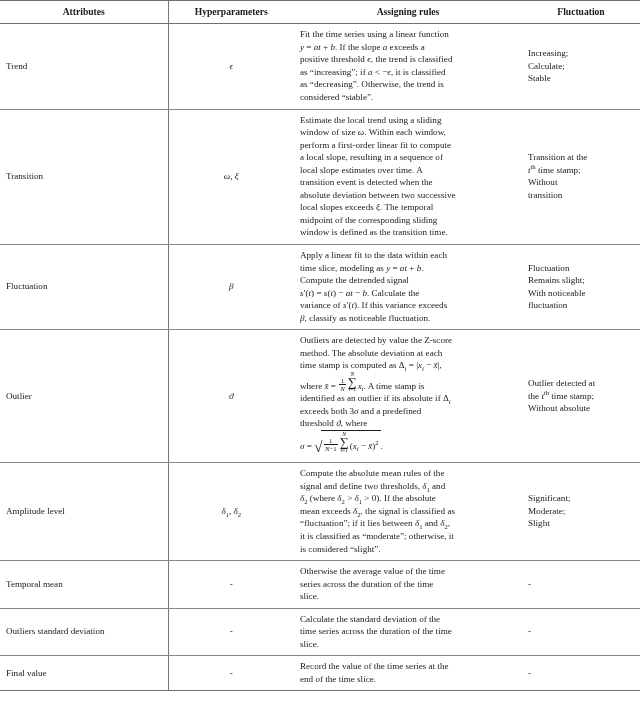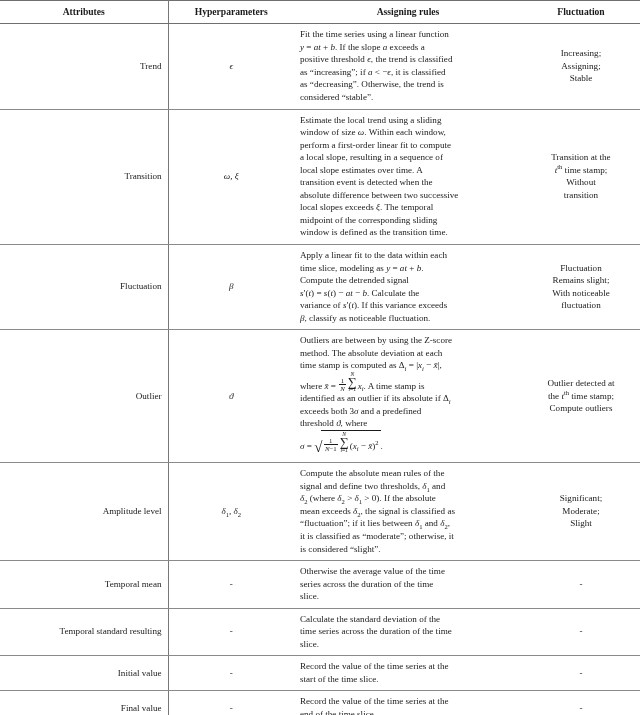--- a/index.html
+++ b/index.html
@@ -50,24 +50,24 @@
   tbody td {
     padding: 4px 6px 5px 6px;
     vertical-align: middle;
     border-bottom: 1.4px solid #8a8a8a;
   }
   tbody tr:last-child td { border-bottom: 1.6px solid #6f6f6f; }
 
   
   th.vline, td.vline { border-right: 1.1px solid #777777; }
 
-  td.cell-attr  { text-align: right; }
+  td.cell-attr  { text-align: left; }
   td.cell-hyper { text-align: center; font-style: italic; }
   td.cell-rules { text-align: left; }
-  td.cell-desc  { text-align: center; }
+  td.cell-desc  { text-align: left; }
 
   .rules-line { display: block; white-space: nowrap; }
 
   .mathi { font-style: italic; }
   sup, sub { font-size: 6.6px; font-style: normal; line-height: 0; }
   sup.ital, sub.ital { font-style: italic; }
 
   .qt { }
 
   
@@ -135,36 +135,36 @@
       <td class="cell-rules">
         <span class="rules-line">Fit the time series using a linear function</span>
         <span class="rules-line"><span class="mathi">y</span> = <span class="mathi">at</span> + <span class="mathi">b</span>. If the slope <span class="mathi">a</span> exceeds a</span>
         <span class="rules-line">positive threshold <span class="mathi">ϵ</span>, the trend is classified</span>
         <span class="rules-line">as “<span class="qt">increasing</span>”; if <span class="mathi">a</span> &lt; −<span class="mathi">ϵ</span>, it is classified</span>
         <span class="rules-line">as “<span class="qt">decreasing</span>”. Otherwise, the trend is</span>
         <span class="rules-line">considered “<span class="qt">stable</span>”.</span>
       </td>
       <td class="cell-desc">
         <span class="rules-line">Increasing;</span>
-        <span class="rules-line">Assigning;</span>
+        <span class="rules-line">Calculate;</span>
         <span class="rules-line">Stable</span>
       </td>
     </tr>
 
     <tr>
       <td class="cell-attr vline">Transition</td>
       <td class="cell-hyper">ω, ξ</td>
       <td class="cell-rules">
         <span class="rules-line">Estimate the local trend using a sliding</span>
         <span class="rules-line">window of size <span class="mathi">ω</span>. Within each window,</span>
         <span class="rules-line">perform a first-order linear fit to compute</span>
         <span class="rules-line">a local slope, resulting in a sequence of</span>
         <span class="rules-line">local slope estimates over time. A</span>
         <span class="rules-line">transition event is detected when the</span>
-        <span class="rules-line">absolute difference between two successive</span>
+        <span class="rules-line">absolute deviation between two successive</span>
         <span class="rules-line">local slopes exceeds <span class="mathi">ξ</span>. The temporal</span>
         <span class="rules-line">midpoint of the corresponding sliding</span>
         <span class="rules-line">window is defined as the transition time.</span>
       </td>
       <td class="cell-desc">
         <span class="rules-line">Transition at the</span>
         <span class="rules-line"><span class="mathi">t</span><sup>th</sup> time stamp;</span>
         <span class="rules-line">Without</span>
         <span class="rules-line">transition</span>
       </td>
@@ -186,33 +186,33 @@
         <span class="rules-line">Remains slight;</span>
         <span class="rules-line">With noticeable</span>
         <span class="rules-line">fluctuation</span>
       </td>
     </tr>
 
     <tr>
       <td class="cell-attr vline">Outlier</td>
       <td class="cell-hyper">ϑ</td>
       <td class="cell-rules">
-        <span class="rules-line">Outliers are between by using the Z-score</span>
+        <span class="rules-line">Outliers are detected by value the Z-score</span>
         <span class="rules-line">method. The absolute deviation at each</span>
         <span class="rules-line">time stamp is computed as Δ<sub class="ital">i</sub> = |<span class="mathi">x</span><sub class="ital">i</sub> − <span class="mathi">x̄</span>|,</span>
         <span class="rules-line">where <span class="mathi">x̄</span> = <span class="frac"><span class="num">1</span><span class="den"><span class="mathi">N</span></span></span><span class="sum"><span class="sup-lim"><span class="mathi">N</span></span><span class="sig">∑</span><span class="sub-lim"><span class="mathi">i</span>=1</span></span><span class="mathi">x</span><sub class="ital">i</sub>. A time stamp is</span>
         <span class="rules-line">identified as an outlier if its absolute if Δ<sub class="ital">i</sub></span>
         <span class="rules-line">exceeds both 3<span class="mathi">σ</span> and a predefined</span>
         <span class="rules-line">threshold <span class="mathi">ϑ</span>, where</span>
         <span class="rules-line"><span class="mathi">σ</span> = <span class="sqrt"><span class="radical">√</span><span class="radicand"><span class="frac"><span class="num">1</span><span class="den"><span class="mathi">N</span>−1</span></span><span class="sum"><span class="sup-lim"><span class="mathi">N</span></span><span class="sig">∑</span><span class="sub-lim"><span class="mathi">i</span>=1</span></span>(<span class="mathi">x</span><sub class="ital">i</sub> − <span class="mathi">x̄</span>)<sup>2</sup></span></span>.</span>
       </td>
       <td class="cell-desc">
         <span class="rules-line">Outlier detected at</span>
         <span class="rules-line">the <span class="mathi">t</span><sup>th</sup> time stamp;</span>
-        <span class="rules-line">Compute outliers</span>
+        <span class="rules-line">Without absolute</span>
       </td>
     </tr>
 
     <tr>
       <td class="cell-attr vline">Amplitude level</td>
       <td class="cell-hyper"><span class="mathi">δ</span><sub>1</sub>, <span class="mathi">δ</span><sub>2</sub></td>
       <td class="cell-rules">
         <span class="rules-line">Compute the absolute mean rules of the</span>
         <span class="rules-line">signal and define two thresholds, <span class="mathi">δ</span><sub>1</sub> and</span>
         <span class="rules-line"><span class="mathi">δ</span><sub>2</sub> (where <span class="mathi">δ</span><sub>2</sub> &gt; <span class="mathi">δ</span><sub>1</sub> &gt; 0). If the absolute</span>
@@ -233,39 +233,30 @@
       <td class="cell-hyper dash">-</td>
       <td class="cell-rules">
         <span class="rules-line">Otherwise the average value of the time</span>
         <span class="rules-line">series across the duration of the time</span>
         <span class="rules-line">slice.</span>
       </td>
       <td class="cell-desc">-</td>
     </tr>
 
     <tr>
-      <td class="cell-attr vline">Temporal standard resulting</td>
+      <td class="cell-attr vline">Outliers standard deviation</td>
       <td class="cell-hyper dash">-</td>
       <td class="cell-rules">
         <span class="rules-line">Calculate the standard deviation of the</span>
         <span class="rules-line">time series across the duration of the time</span>
         <span class="rules-line">slice.</span>
       </td>
       <td class="cell-desc">-</td>
     </tr>
 
-    <tr>
-      <td class="cell-attr vline">Initial value</td>
-      <td class="cell-hyper dash">-</td>
-      <td class="cell-rules">
-        <span class="rules-line">Record the value of the time series at the</span>
-        <span class="rules-line">start of the time slice.</span>
-      </td>
-      <td class="cell-desc">-</td>
-    </tr>
 
     <tr>
       <td class="cell-attr vline">Final value</td>
       <td class="cell-hyper dash">-</td>
       <td class="cell-rules">
         <span class="rules-line">Record the value of the time series at the</span>
         <span class="rules-line">end of the time slice.</span>
       </td>
       <td class="cell-desc">-</td>
     </tr>

